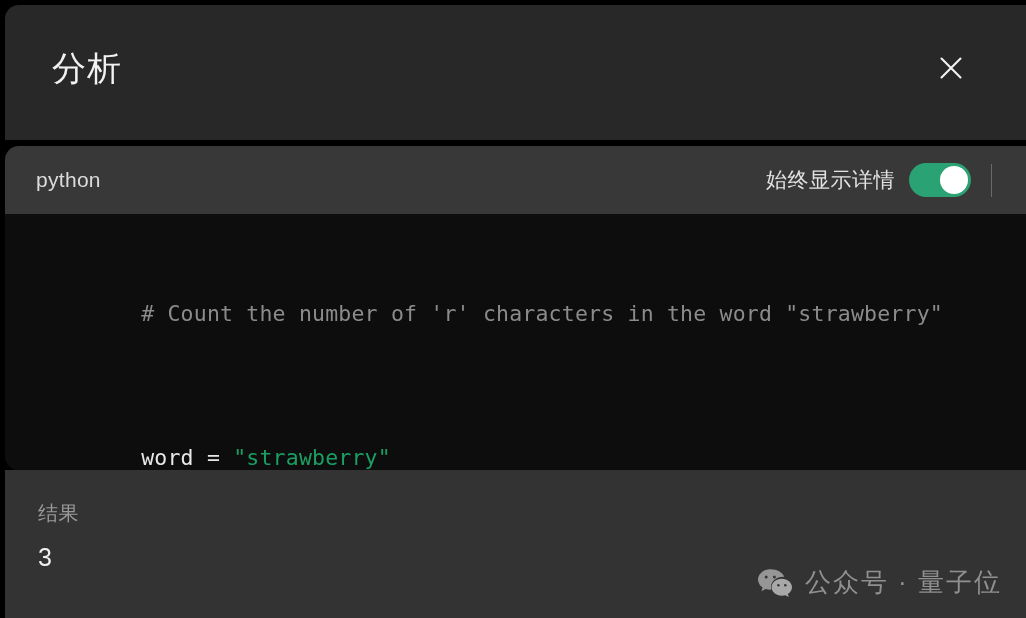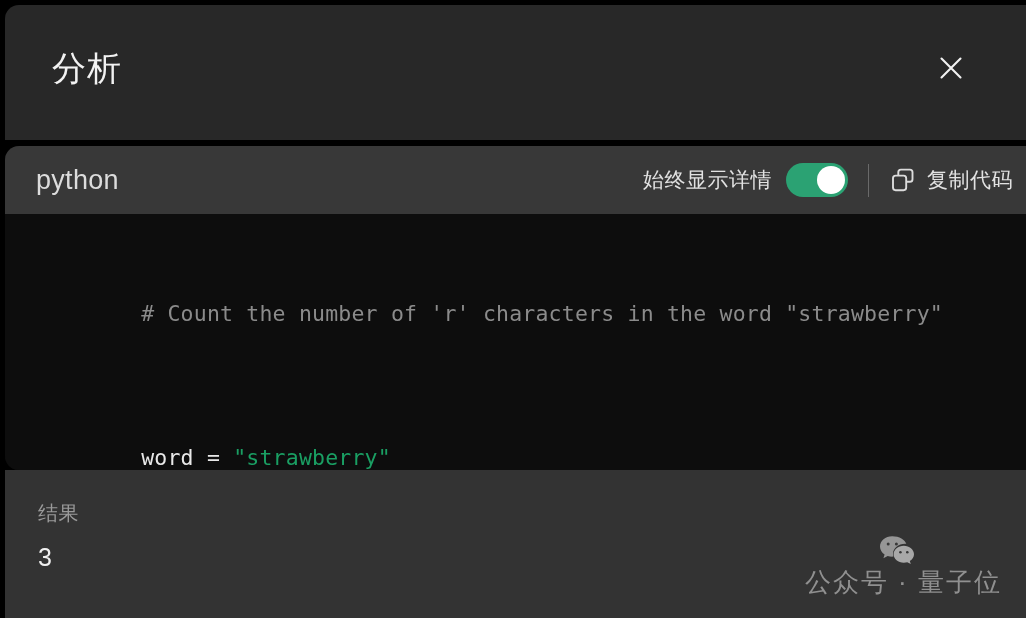--- a/index.html
+++ b/index.html
@@ -76,21 +76,21 @@
     height: 68px;
     background: #383838;
     display: flex;
     align-items: center;
   }
   .lang-label {
     position: absolute;
     left: 31px;
     top: 50%;
     transform: translateY(-50%);
-    font-size: 27px;
+    font-size: 21px;
     color: #dcdcdc;
     letter-spacing: 0.3px;
     white-space: nowrap;
   }
   .toolbar-right {
     position: absolute;
     right: 13px;
     top: 50%;
     transform: translateY(-50%);
     display: flex;
@@ -195,21 +195,20 @@
   }
 
   
   .watermark {
     position: absolute;
     right: 24px;
     bottom: 18px;
     display: flex;
     align-items: center;
     opacity: 0.72;
-    flex-direction: column;
   }
   .wechat-icon {
     width: 36px;
     height: 30px;
     margin-right: 12px;
     flex: none;
   }
   .wechat-icon svg { display: block; }
   .watermark-text {
     font-size: 26px;
@@ -241,29 +240,20 @@
 
       <div class="toolbar-right">
         <div class="detail-label">始终显示详情</div>
 
         <div class="toggle">
           <div class="knob"></div>
         </div>
 
         <div class="divider"></div>
 
-        <div class="copy-btn">
-          <span class="copy-icon">
-            <svg width="26" height="26" viewBox="0 0 26 26" fill="none" xmlns="http://www.w3.org/2000/svg">
-              <rect x="8.3" y="2.6" width="14.2" height="12.2" rx="2.6" stroke="#dcdcdc" stroke-width="1.9"></rect>
-              <rect x="3" y="8.6" width="13.2" height="14.6" rx="2.6" fill="#383838" stroke="#dcdcdc" stroke-width="1.9"></rect>
-            </svg>
-          </span>
-          <span class="copy-label">复制代码</span>
-        </div>
       </div>
     </div>
 
     <div class="code-body">
       <div class="code-line">
         <span class="tok-comment"># Count the number of 'r' characters in the word "strawberry"</span>
       </div>
       <div class="code-line">
         <span>word = </span><span class="tok-string">"strawberry"</span>
       </div>

